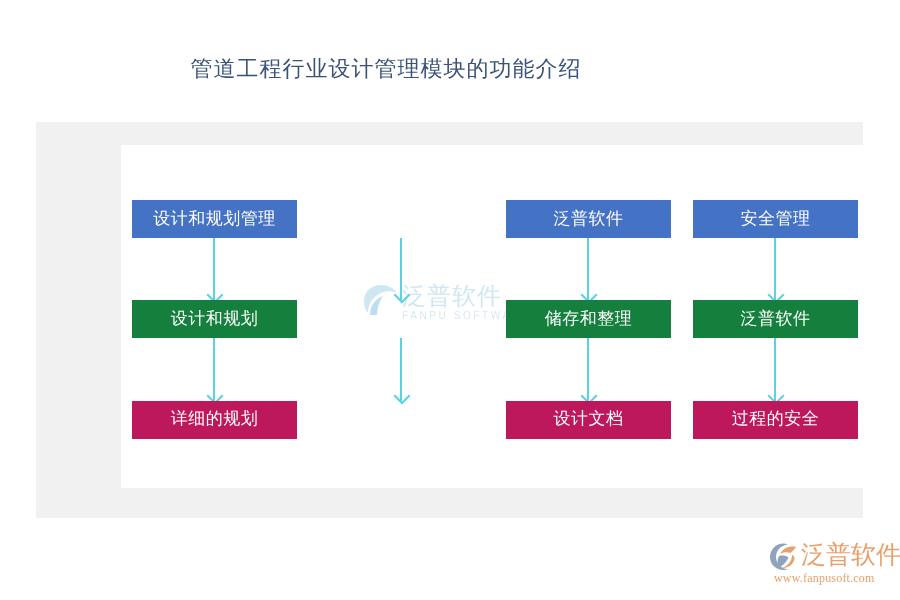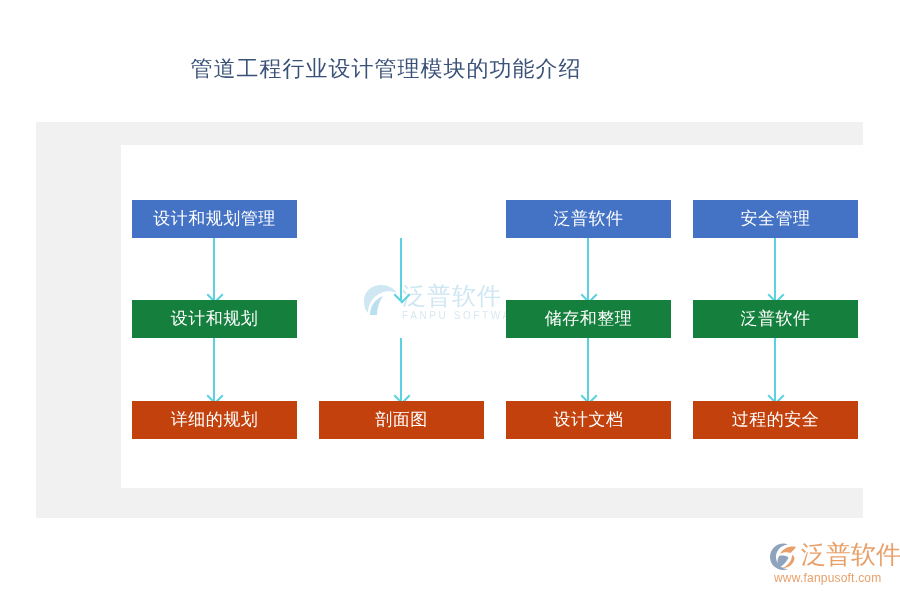--- a/index.html
+++ b/index.html
@@ -69,21 +69,21 @@
     text-align: center;
     color: #ffffff;
     font-size: 17px;
     font-family: "Liberation Serif", "DejaVu Serif", serif;
     letter-spacing: 0.5px;
     white-space: nowrap;
     z-index: 3;
   }
   .flow-box.head { background: #4472c4; top: 55px; }
   .flow-box.mid  { background: #15803d; top: 155px; }
-  .flow-box.tail { background: #c2410c; top: 256px; }
+  .flow-box.tail { background: #be185d; top: 256px; font-family: Liberation Mono, monospace; }
 
   
   .arrow {
     position: absolute;
     left: 92px;
     width: 2px;
     background: #5cd2e0;
     z-index: 2;
   }
   .arrow.a1 { top: 93px;  height: 62px; }
@@ -166,21 +166,21 @@
     letter-spacing: 0px;
     white-space: nowrap;
   }
   .logo-url {
     position: absolute;
     left: 6px;
     top: 30px;
     font-size: 12px;
     line-height: 15px;
     color: #e8a06a;
-    font-family: Liberation Sans, sans-serif;
+    font-family: Liberation Serif, serif;
     letter-spacing: 0.2px;
     white-space: nowrap;
   }
 </style>
 </head>
 <body>
 
 <div class="page-title">管道工程行业设计管理模块的功能介绍</div>
 
 <div class="panel"></div>
@@ -200,21 +200,20 @@
     <div class="flow-box head">设计和规划管理</div>
     <div class="arrow a1"></div>
     <div class="flow-box mid">设计和规划</div>
     <div class="arrow a2"></div>
     <div class="flow-box tail">详细的规划</div>
   </div>
 
   <div class="card">
     <div class="arrow a1"></div>
     <div class="arrow a2"></div>
-    <div class="flow-box tail">剖面图</div>
   </div>
 
   <div class="card">
     <div class="flow-box head">泛普软件</div>
     <div class="arrow a1"></div>
     <div class="flow-box mid">储存和整理</div>
     <div class="arrow a2"></div>
     <div class="flow-box tail">设计文档</div>
   </div>
 

